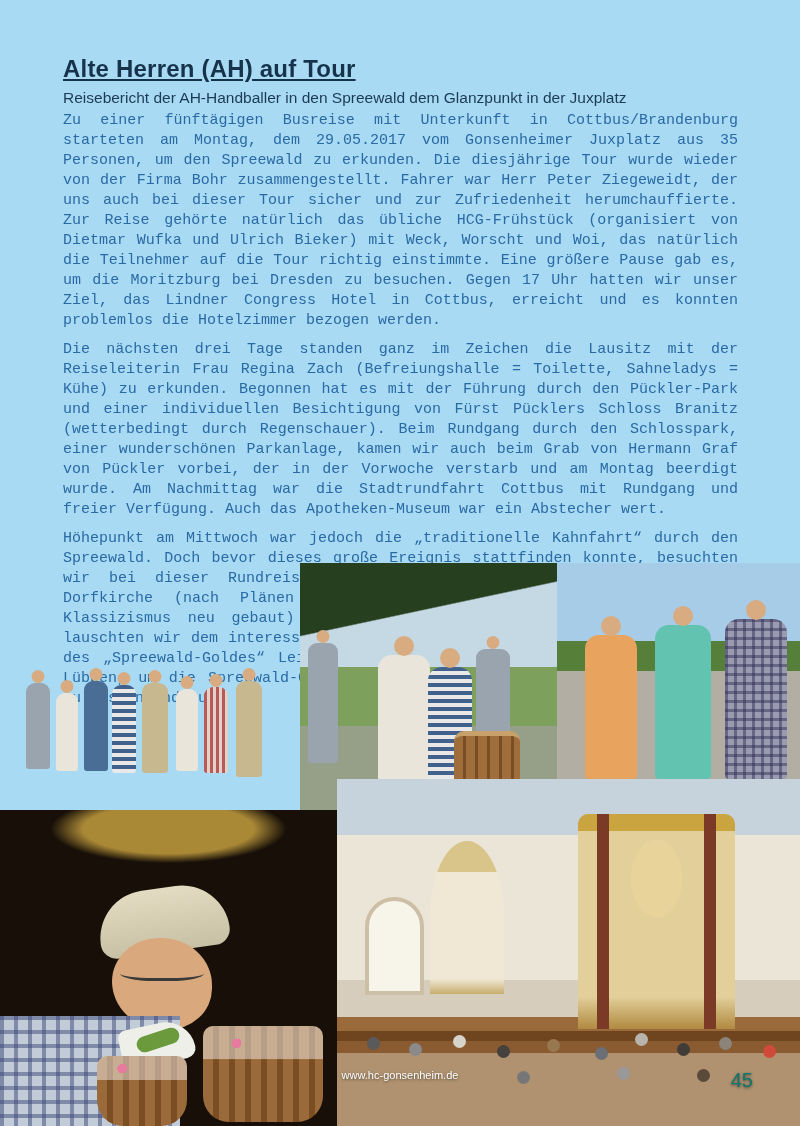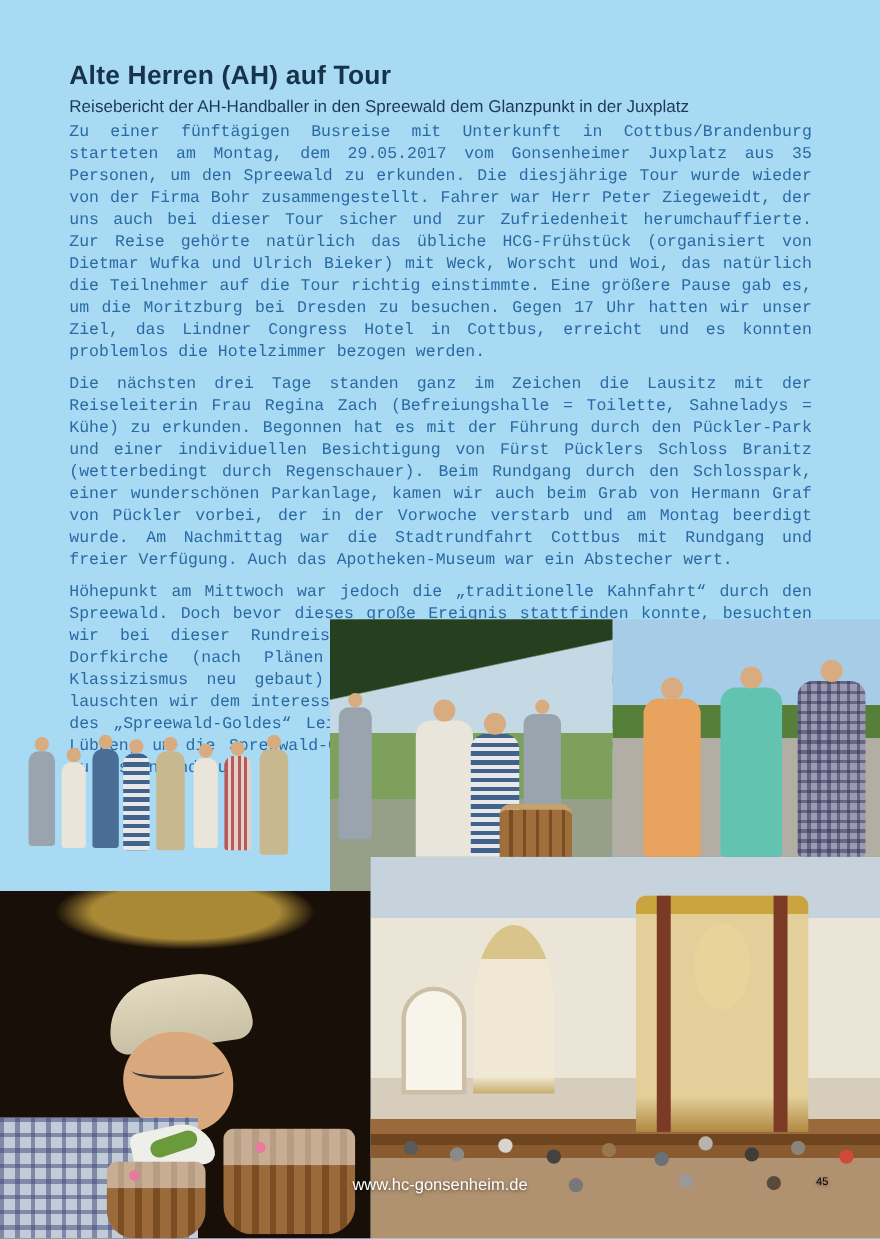--- a/index.html
+++ b/index.html
@@ -1,21 +1,21 @@
 <!DOCTYPE html>
 <html lang="de"><head>
 <meta charset="utf-8">
 <style>
   html,body{margin:0;padding:0;}
   body{width:800px;height:1126px;background:#a9daf3;font-family:"Liberation Sans",sans-serif;}
   .page{position:relative;width:800px;height:1126px;background:#a9daf3;overflow:hidden;}
 
   
   .title{position:absolute;left:63px;top:55px;margin:0;font-size:24px;font-weight:bold;
-         color:#16334b;letter-spacing:.2px;}
+         color:#16334b;letter-spacing:.2px;text-decoration:underline;}
   .subtitle{position:absolute;left:63px;top:89px;margin:0;font-size:15.5px;color:#1b3a55;}
   .copy{position:absolute;left:63px;top:111px;width:675px;font-family:Liberation Mono, monospace;}
   .copy p{margin:0 0 9px 0;font-size:15px;line-height:20px;color:#2a6aa4;
           text-align:justify;text-justify:inter-word;}
 
   
   .photo{position:absolute;overflow:hidden;}
   .photo-museum {left:8px;  top:563px;width:292px;height:247px;
     background:
       radial-gradient(circle 9px at 17% 21%, #f7f2e2 0 58%, #5a4a38 59% 72%, rgba(0,0,0,0) 73%),
@@ -88,22 +88,22 @@
     background:linear-gradient(#d9c48a 0 20%, #f0e8d4 20% 90%, #c8ae6e 100%);border-radius:50% 50% 0 0;}
   .church-window{position:absolute;left:6%;top:34%;width:11%;height:26%;
     background:#f7f4ea;border:4px solid #cdbfa6;border-radius:40px 40px 0 0;}
   .heads{position:absolute;left:30px;top:258px;width:13px;height:13px;border-radius:50%;background:#5a5a5a;
     box-shadow:42px 6px 0 #8a8a8a, 86px -2px 0 #d8d4cc, 130px 8px 0 #44413e, 180px 2px 0 #97784f,
                228px 10px 0 #6b6f76, 268px -4px 0 #b8b4ac, 310px 6px 0 #403c38, 352px 0 0 #8c8478,
                396px 8px 0 #d04a3a, 150px 34px 0 #777, 250px 30px 0 #999, 330px 32px 0 #5a4a3a;}
 
   
   .footer-url{position:absolute;left:0;right:0;top:1069px;text-align:center;
-    color:#ffffff;font-size:15px;text-shadow:0 1px 3px rgba(0,0,0,.55);z-index:5;}
-  .footer-page{position:absolute;top:1069px;right:47px;color:#000000;font-size:10px;
+    color:#ffffff;font-size:11px;text-shadow:0 1px 3px rgba(0,0,0,.55);z-index:5;}
+  .footer-page{position:absolute;top:1069px;right:47px;color:#0f766e;font-size:20px;
     text-shadow:0 1px 3px rgba(0,0,0,.55);z-index:5;}
 </style>
 </head>
 <body>
 
 <div class="page">
 
   <h1 class="title">Alte Herren (AH) auf Tour</h1>
   <p class="subtitle">Reisebericht der AH-Handballer in den Spreewald dem Glanzpunkt in der Juxplatz</p>
 

